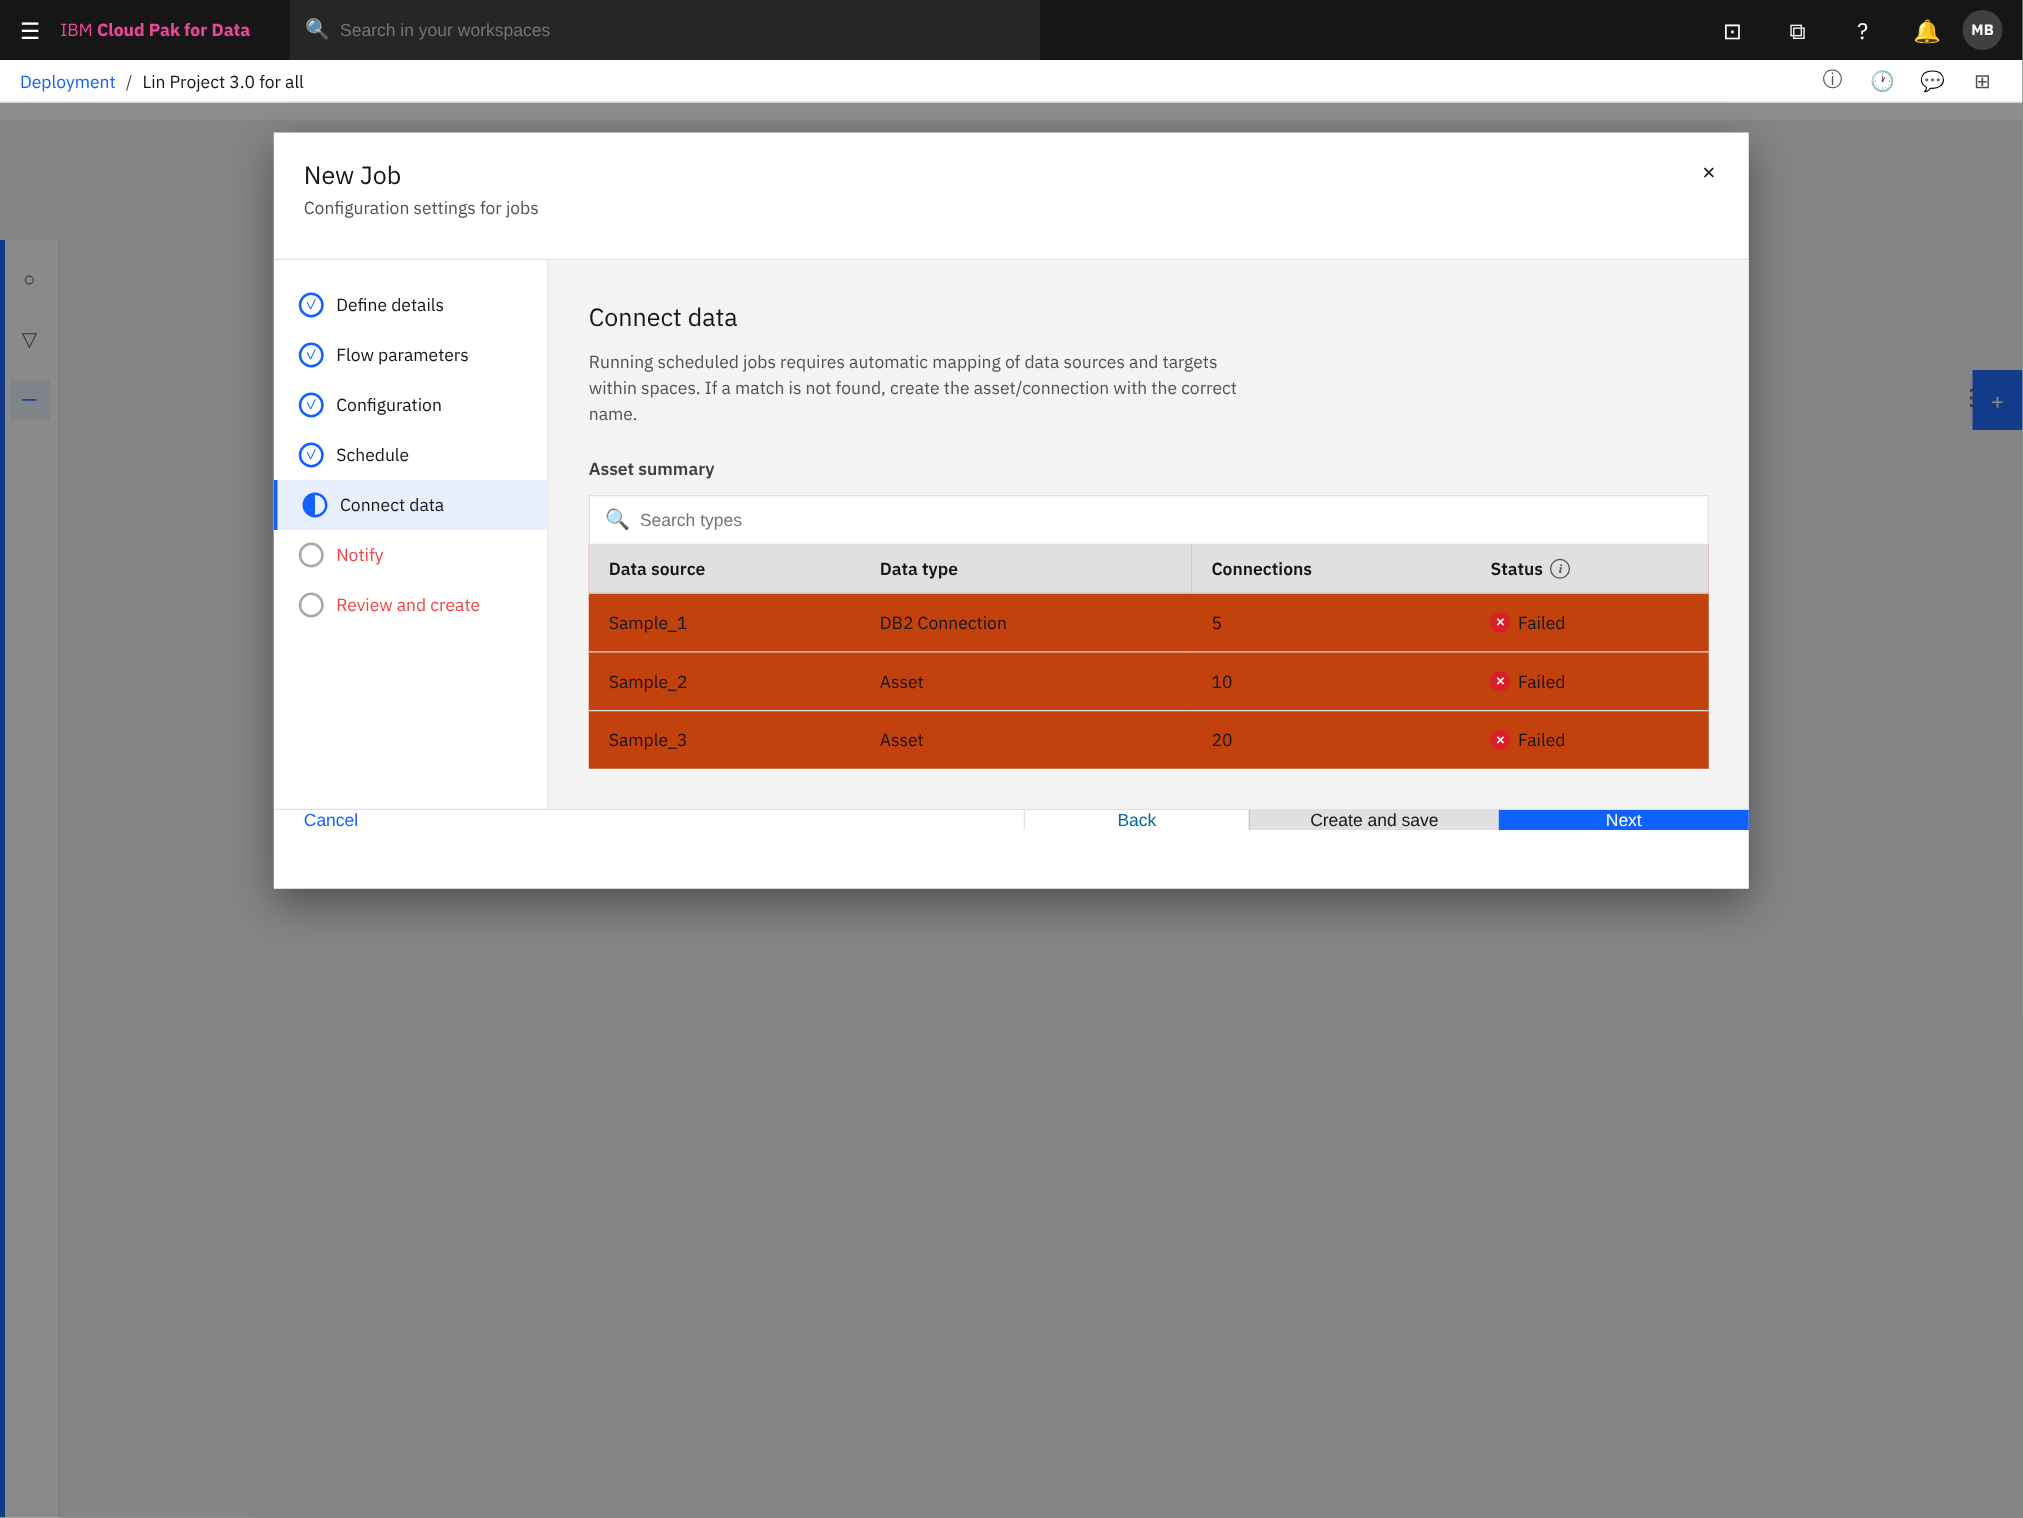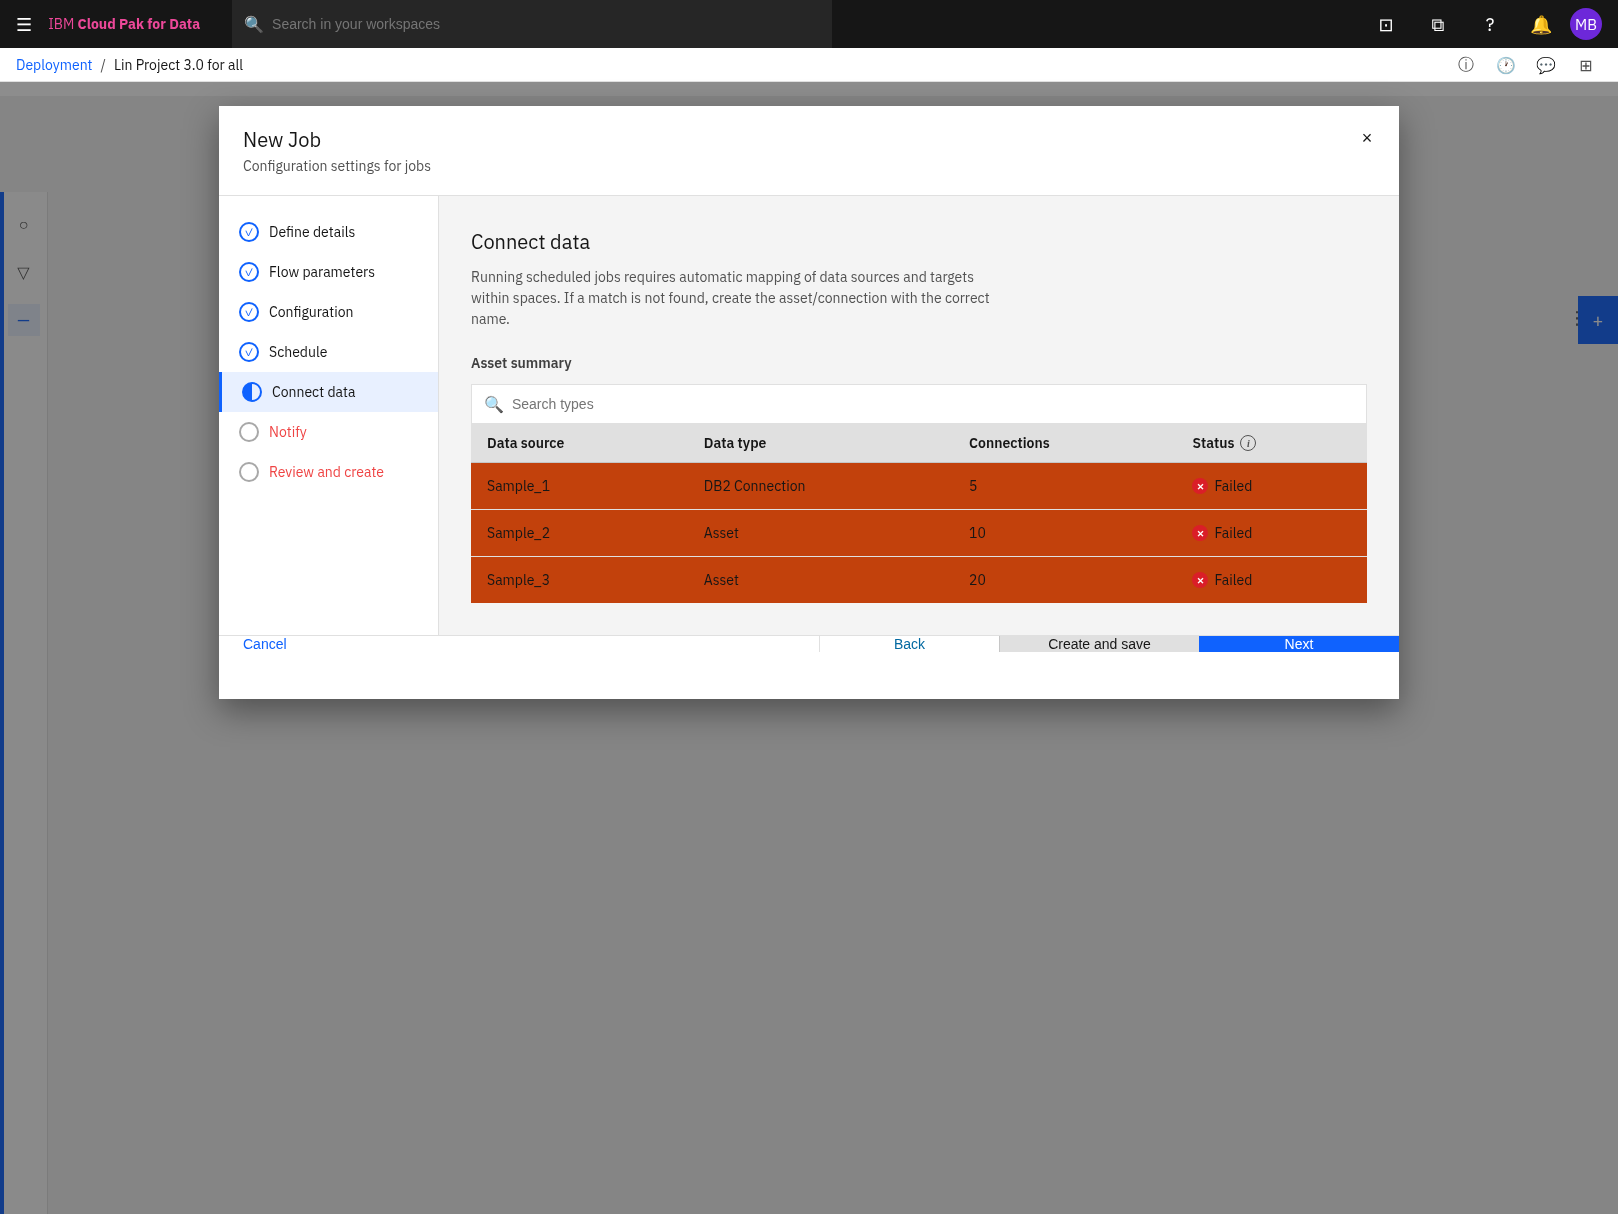--- a/index.html
+++ b/index.html
@@ -41,23 +41,23 @@
     }
     .search-bar .search-icon-svg { color: #a8a8a8; }
     .top-nav-actions { margin-left: auto; display: flex; align-items: center; gap: 4px; }
     .nav-icon-btn {
       width: 48px; height: 48px;
       display: flex; align-items: center; justify-content: center;
       color: #fff; cursor: pointer; font-size: 18px;
     }
     .avatar {
       width: 32px; height: 32px; border-radius: 50%;
-      background: #6d28d9; color: #fff;
-      display: flex; align-items: center; justify-content: center;
-      font-size: 15px; font-weight: 400; cursor: pointer;
+      background: #404040; color: #fff;
+      display: flex; align-items: center; justify-content: center;
+      font-size: 12px; font-weight: 700; cursor: pointer;
     }
 
     
     .sub-nav {
       background: #fff;
       height: 34px;
       display: flex;
       align-items: center;
       padding: 0 16px;
       gap: 4px;
@@ -95,21 +95,21 @@
     .modal {
       background: #fff;
       width: 1180px;
       max-height: 1060px;
       display: flex;
       flex-direction: column;
       position: relative;
       box-shadow: 0 12px 32px rgba(0,0,0,0.4);
     }
     .modal-header {
-      padding: 20px 24px 20px;
+      padding: 20px 24px 32px;
       border-bottom: 1px solid #e0e0e0;
       flex-shrink: 0;
     }
     .modal-title { font-size: 20px; font-weight: 400; color: #161616; margin-bottom: 4px; }
     .modal-subtitle { font-size: 14px; color: #525252; }
     .modal-close {
       position: absolute;
       top: 16px; right: 16px;
       width: 32px; height: 32px;
       display: flex; align-items: center; justify-content: center;

